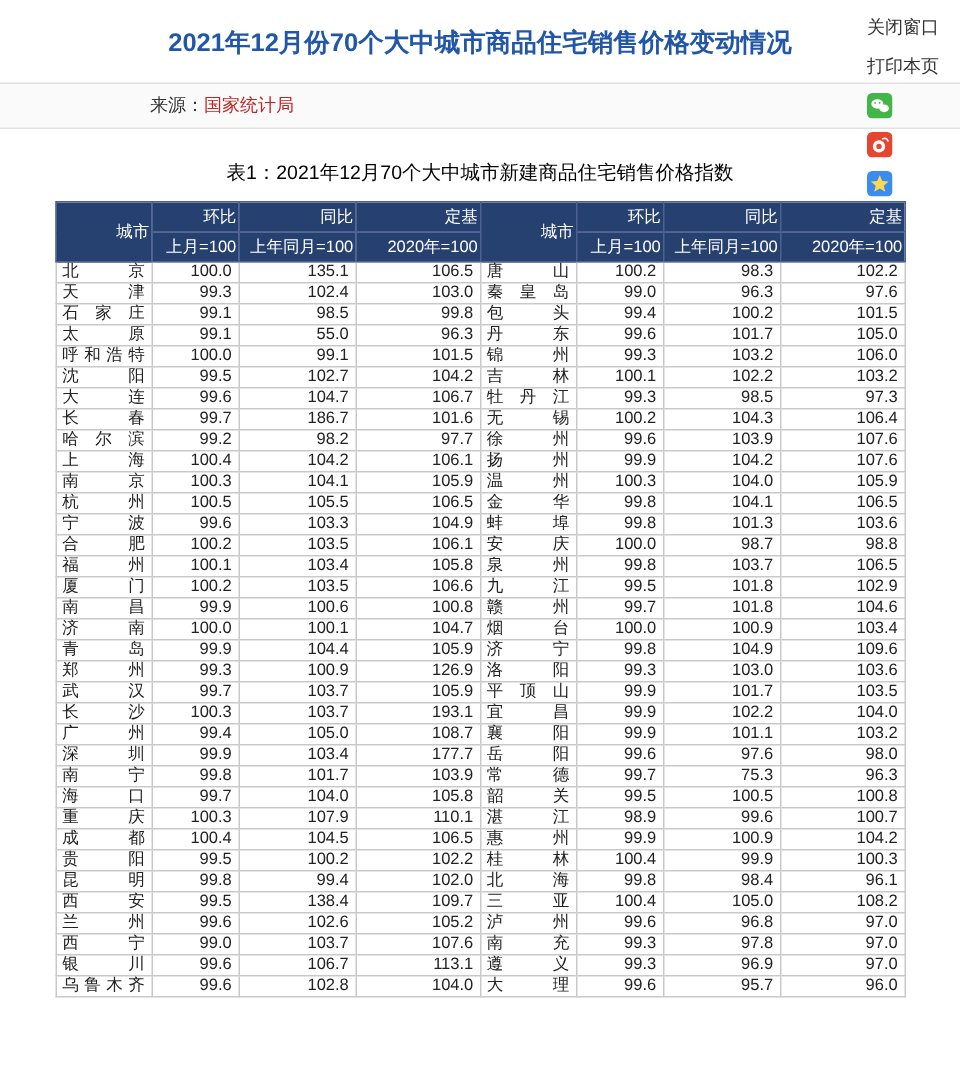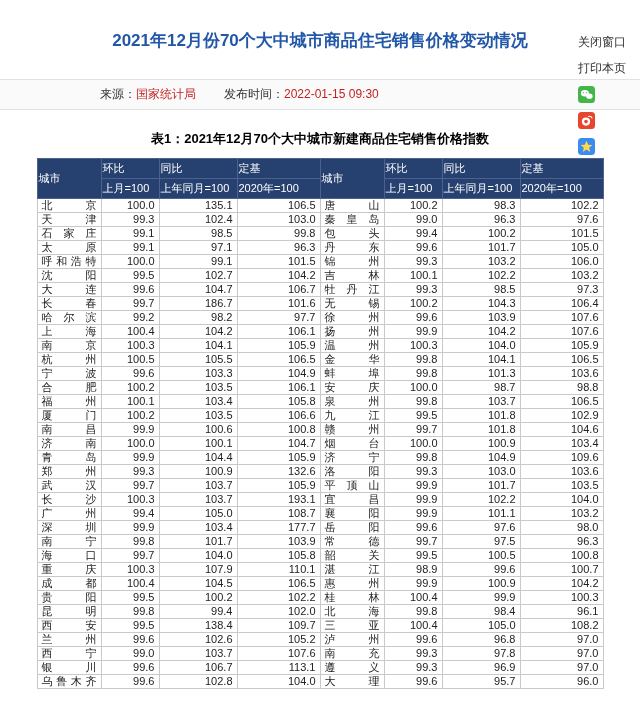--- a/index.html
+++ b/index.html
@@ -6,59 +6,59 @@
   html, body { margin: 0; padding: 0; }
   body {
     width: 640px; height: 717px; overflow: hidden;
     background: #ffffff;
     font-family: "Liberation Sans", "DejaVu Sans", sans-serif;
     color: #333;
   }
   .page { width: 640px; height: 717px; background: #fff; }
 
   .page-title {
-    margin: 16px; padding: 13px 10px 11px;
+    margin: 4px; padding: 13px 10px 11px;
     text-align: center;
     font-size: 17px; font-weight: bold;
     color: #2257a8;
   }
 
   .meta-bar {
     height: 31px; width: 100%;
     background: #fafafa;
     border-top: 1px solid #e2e2e2;
     border-bottom: 1px solid #e2e2e2;
     display: flex; align-items: center;
     font-size: 12px; color: #333;
     padding: 0 14px;
   }
-  .meta-left { margin-left: 86px; display: flex; gap: 28px; white-space: nowrap; }
+  .meta-left { margin-left: 86px; display: flex; white-space: nowrap; }
   .red-text { color: #c32222; }
   .meta-right { margin-left: auto; display: flex; gap: 9px; white-space: nowrap; flex-direction: column; }
   .meta-link { color: #333; cursor: pointer; }
   .icon { width: 17px; height: 17px; display: inline-block; cursor: pointer; line-height: 0; }
 
   .table-title {
     margin: 20px 0 10px;
     text-align: center;
-    font-size: 13px; font-weight: bold; color: #000;
+    font-size: 13px; font-weight: normal; color: #000;
   }
 
   table.price-table {
     width: 566px; margin: 0 auto;
     border-collapse: collapse; table-layout: fixed;
     font-size: 11px;
   }
   table.price-table thead th {
     background: #26406f; color: #ffffff;
     font-weight: normal;
     border: 1px solid #4d6191;
     padding: 2px 1px;
     height: 16px;
-    text-align: left;
+    text-align: right;
   }
   table.price-table tbody td {
     border: 1px solid #c9c9c9;
     height: 14px; line-height: 13px;
     padding: 0 4px;
     color: #222;
     background: #fff;
   }
   td.city {
     padding: 0 9px;
@@ -72,23 +72,20 @@
 <body>
 
 <div class="page">
 
   <h1 class="page-title">2021年12月份70个大中城市商品住宅销售价格变动情况</h1>
 
   <div class="meta-bar">
     <div class="meta-left">
       <span>
         <span>来源：</span><span class="red-text">国家统计局</span>
-      </span>
-      <span>
-        <span>发布时间：</span><span class="red-text">2022-01-15  09:30</span>
       </span>
     </div>
     <div class="meta-right">
       <span class="meta-link">关闭窗口</span>
       <span class="meta-link">打印本页</span>
       <span class="icon">
         <svg width="17" height="17" viewBox="0 0 17 17">
             <rect width="17" height="17" rx="3.5" fill="#44b549"></rect>
             <ellipse cx="6.9" cy="7.3" rx="4" ry="3.2" fill="#ffffff"></ellipse>
             <ellipse cx="11.4" cy="10.2" rx="3.2" ry="2.6" fill="#ffffff"></ellipse>
@@ -173,21 +170,21 @@
           <td class="num">98.5</td>
           <td class="num">99.8</td>
           <td class="city">包头</td>
           <td class="num">99.4</td>
           <td class="num">100.2</td>
           <td class="num">101.5</td>
         </tr>
         <tr>
           <td class="city">太原</td>
           <td class="num">99.1</td>
-          <td class="num">97.1</td>
+          <td class="num">55.0</td>
           <td class="num">96.3</td>
           <td class="city">丹东</td>
           <td class="num">99.6</td>
           <td class="num">101.7</td>
           <td class="num">105.0</td>
         </tr>
         <tr>
           <td class="city">呼和浩特</td>
           <td class="num">100.0</td>
           <td class="num">99.1</td>
@@ -334,21 +331,21 @@
           <td class="num">105.9</td>
           <td class="city">济宁</td>
           <td class="num">99.8</td>
           <td class="num">104.9</td>
           <td class="num">109.6</td>
         </tr>
         <tr>
           <td class="city">郑州</td>
           <td class="num">99.3</td>
           <td class="num">100.9</td>
-          <td class="num">132.6</td>
+          <td class="num">126.9</td>
           <td class="city">洛阳</td>
           <td class="num">99.3</td>
           <td class="num">103.0</td>
           <td class="num">103.6</td>
         </tr>
         <tr>
           <td class="city">武汉</td>
           <td class="num">99.7</td>
           <td class="num">103.7</td>
           <td class="num">105.9</td>
@@ -387,21 +384,21 @@
           <td class="num">97.6</td>
           <td class="num">98.0</td>
         </tr>
         <tr>
           <td class="city">南宁</td>
           <td class="num">99.8</td>
           <td class="num">101.7</td>
           <td class="num">103.9</td>
           <td class="city">常德</td>
           <td class="num">99.7</td>
-          <td class="num">97.5</td>
+          <td class="num">75.3</td>
           <td class="num">96.3</td>
         </tr>
         <tr>
           <td class="city">海口</td>
           <td class="num">99.7</td>
           <td class="num">104.0</td>
           <td class="num">105.8</td>
           <td class="city">韶关</td>
           <td class="num">99.5</td>
           <td class="num">100.5</td>

